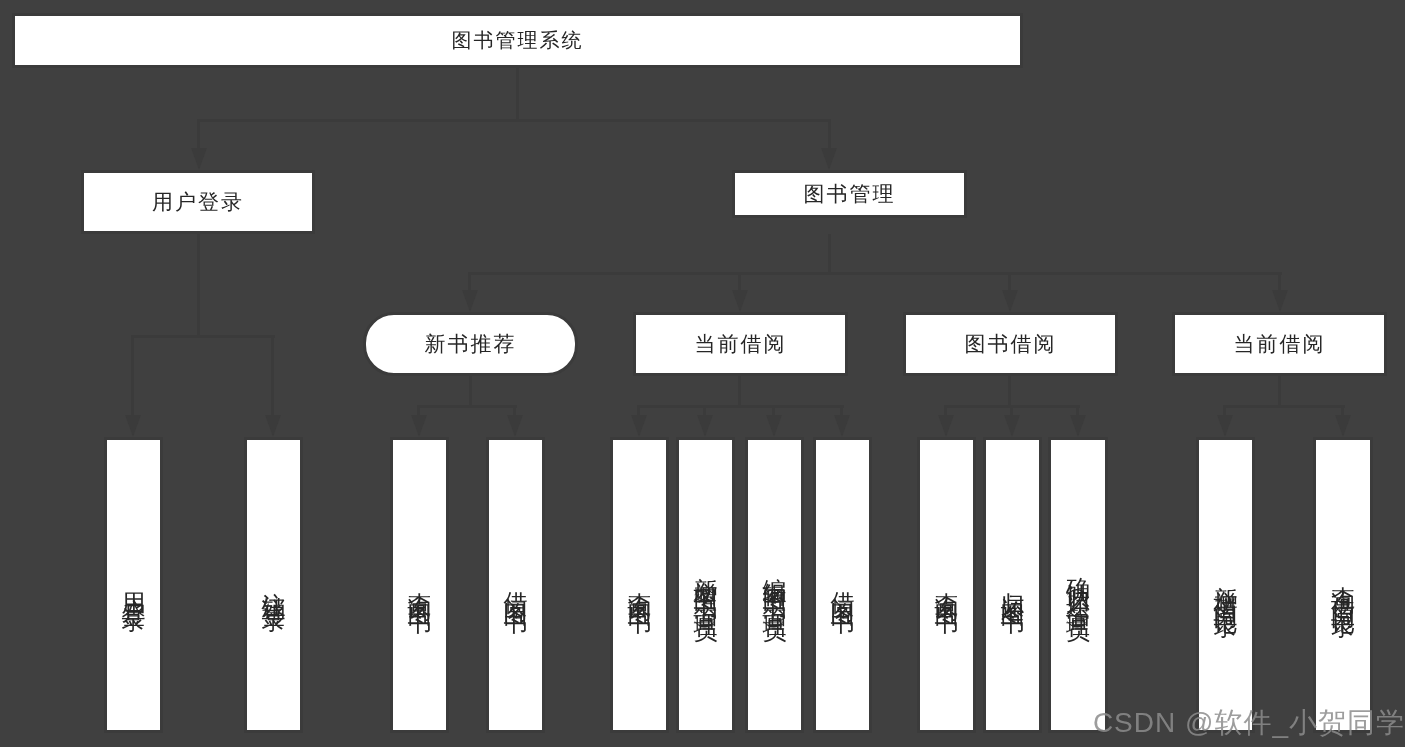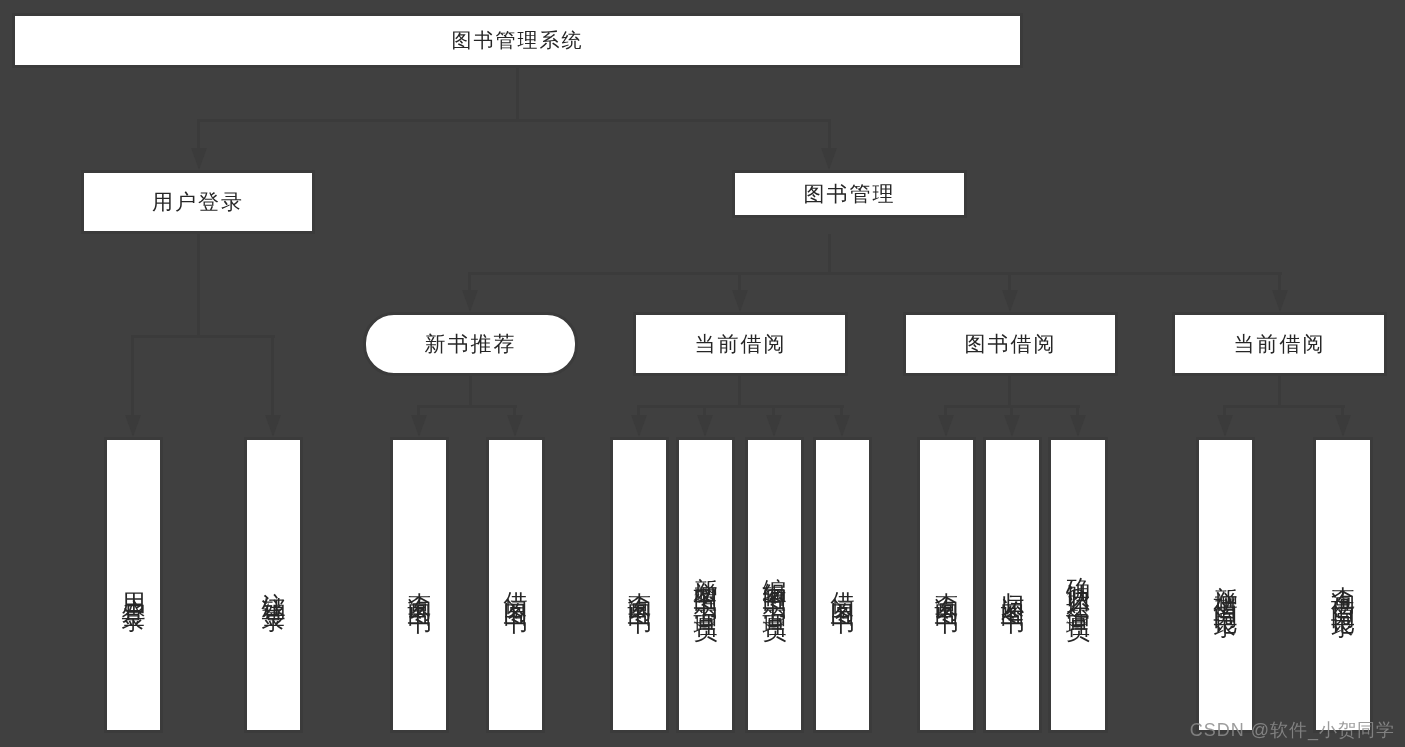--- a/index.html
+++ b/index.html
@@ -42,23 +42,23 @@
   .hline { height: 3px; }
   .arrowhead {
     position: absolute;
     width: 0; height: 0;
     border-left: 8px solid transparent;
     border-right: 8px solid transparent;
     border-top: 22px solid #3b3b3b;
   }
   .watermark {
     position: absolute;
-    right: 10px;
+    right: 0;
     bottom: 5px;
-    font-size: 18px;
+    font-size: 28px;
     letter-spacing: 1px;
     color: rgba(140, 140, 140, 0.85);
     z-index: 5;
     white-space: nowrap;
     margin-left: 30px;
   }
 </style>
 </head>
 <body>
 

